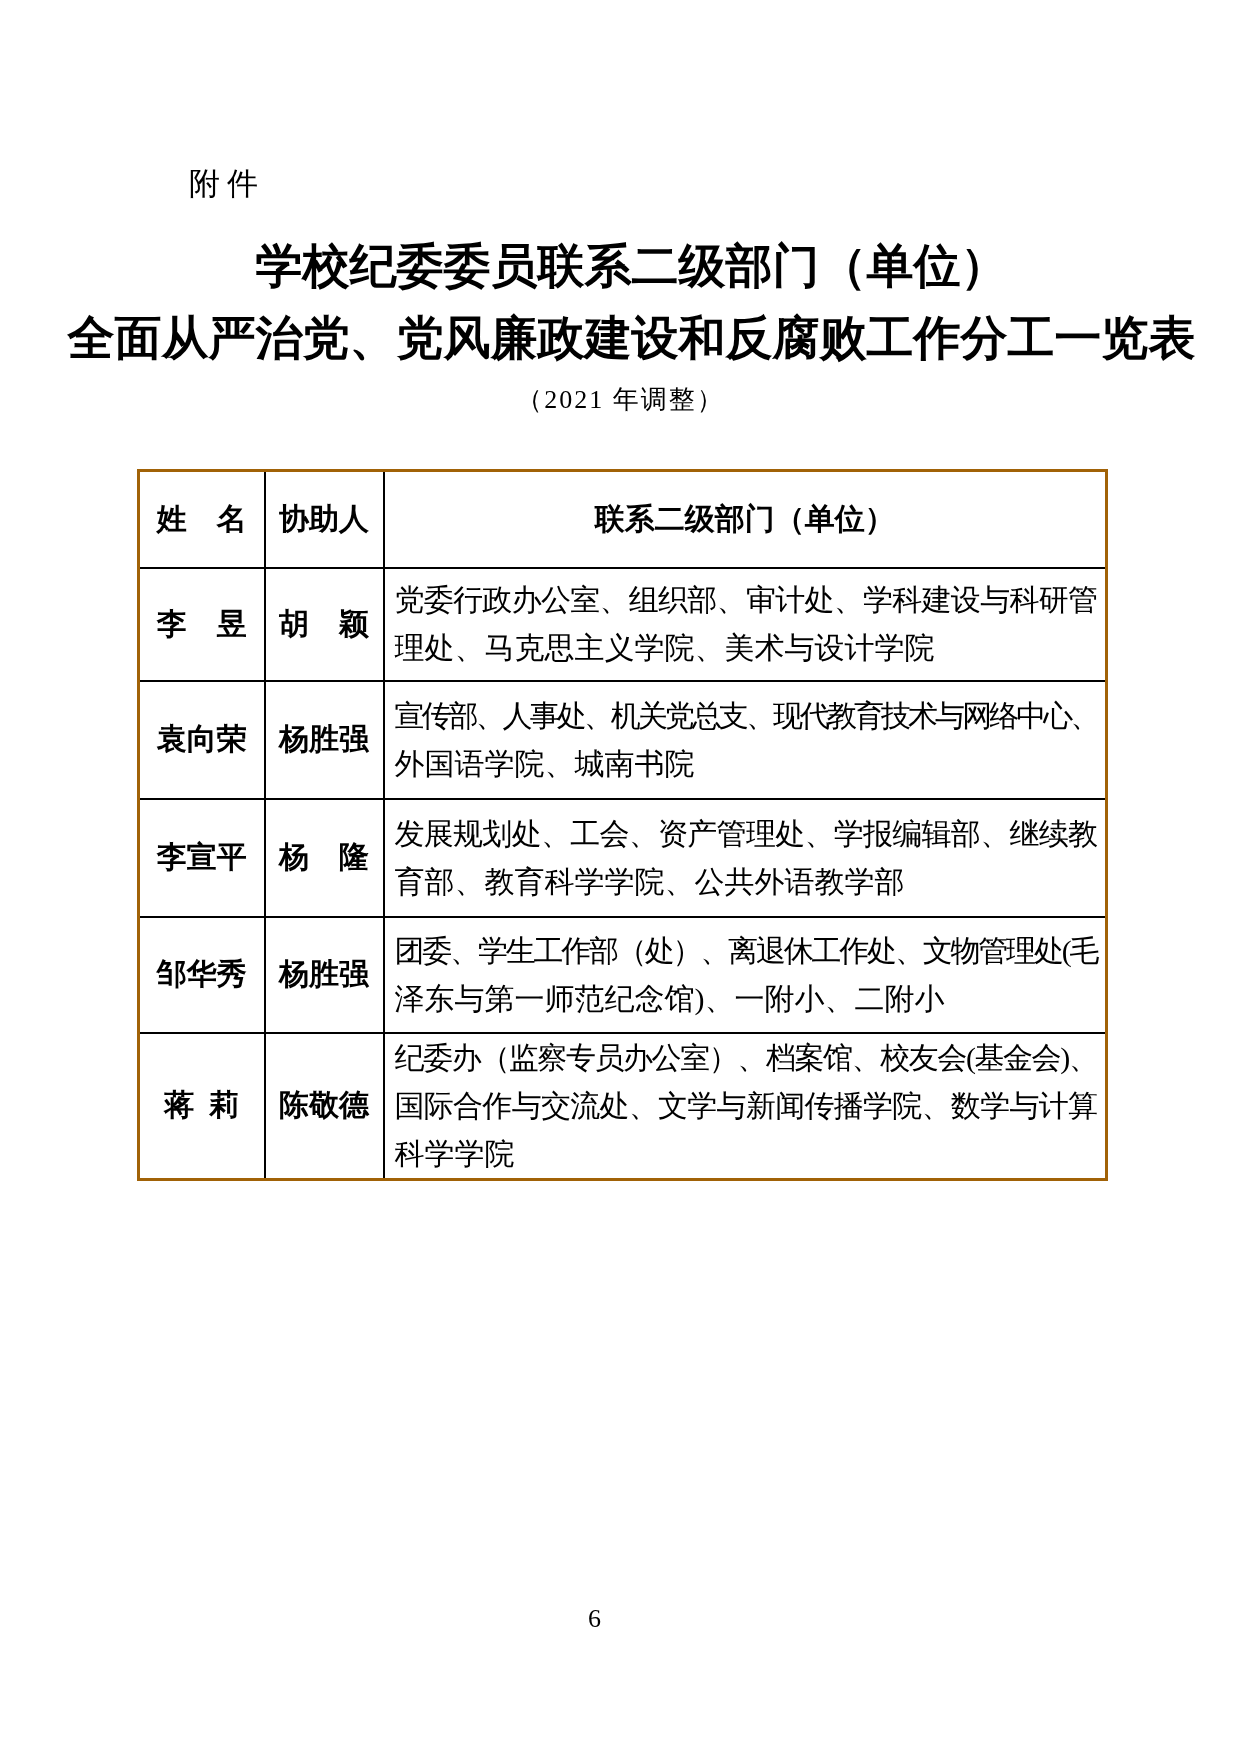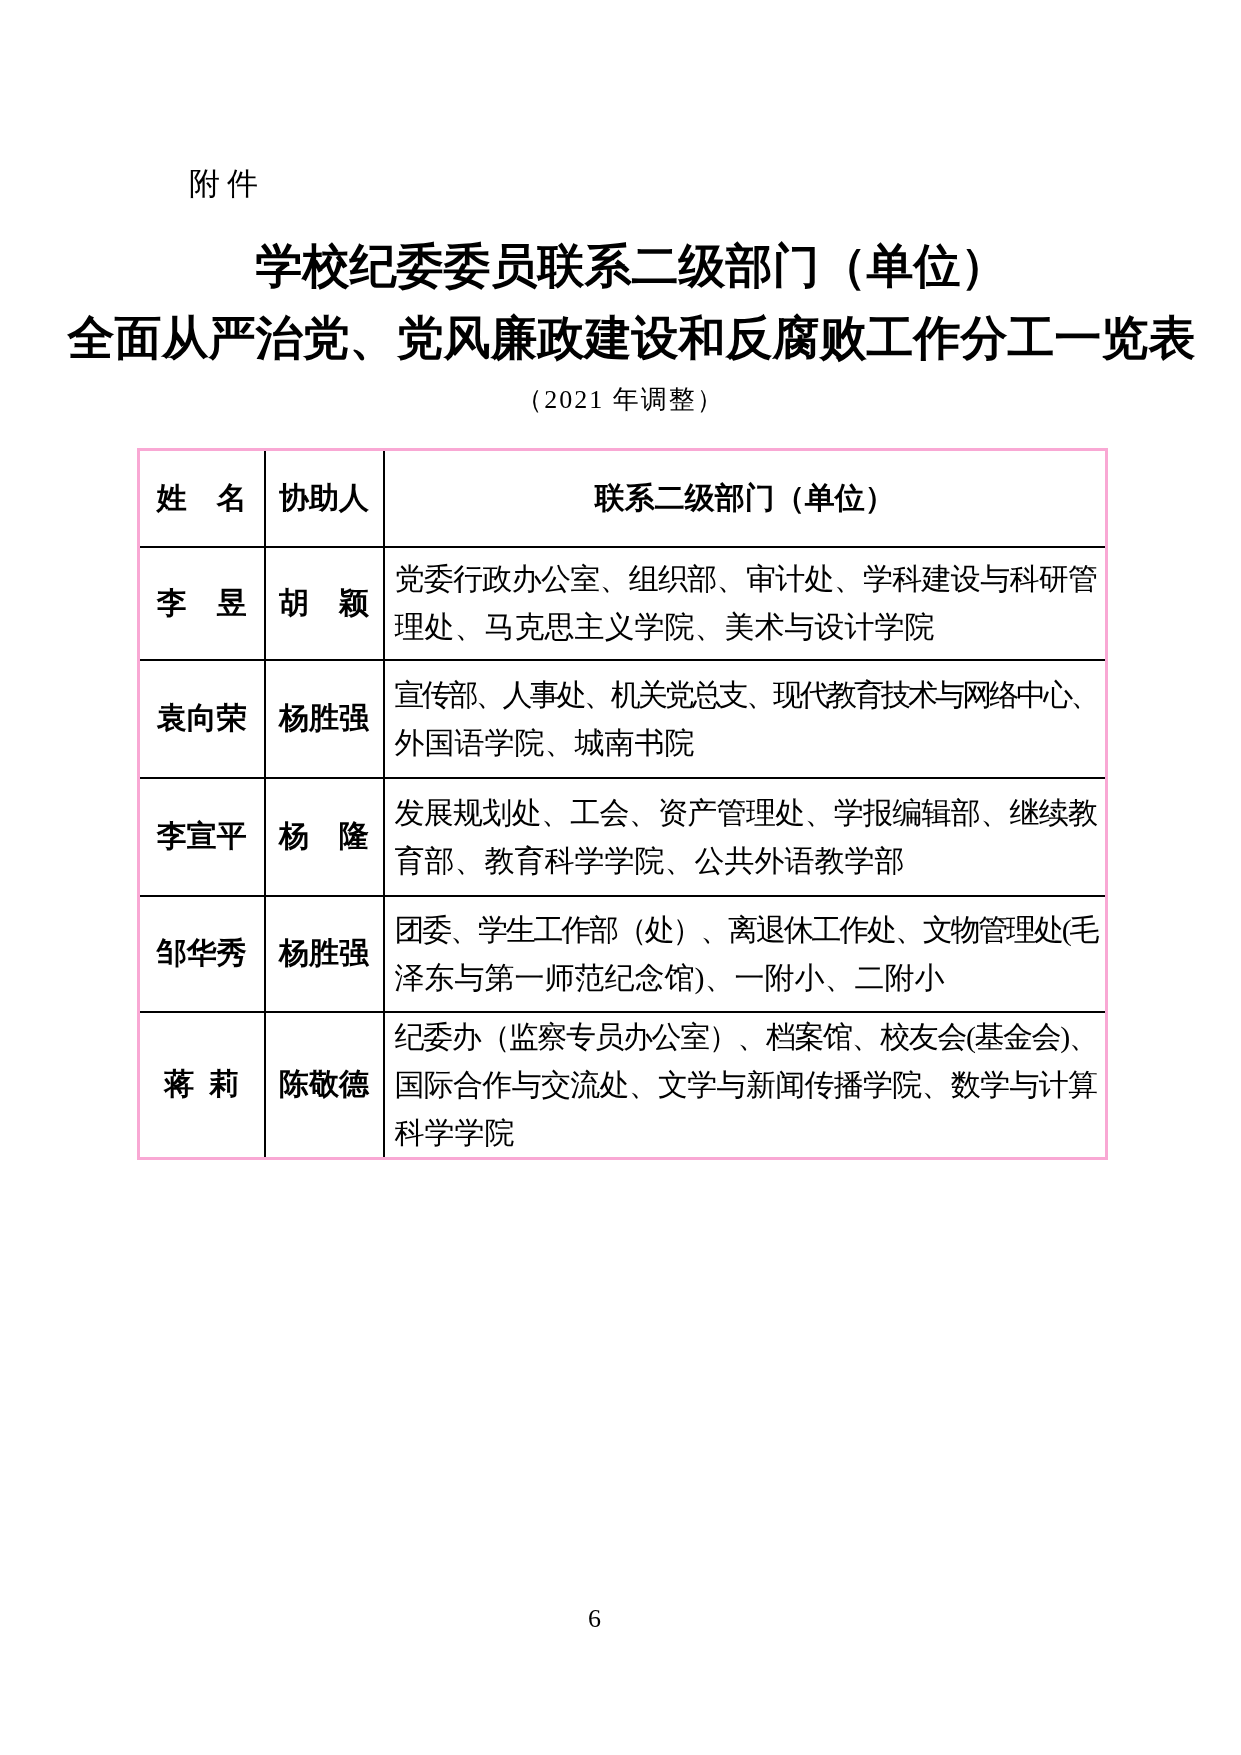--- a/index.html
+++ b/index.html
@@ -42,25 +42,25 @@
     left: 0;
     top: 382px;
     width: 1241px;
     text-align: center;
     font-size: 26px;
     letter-spacing: 2px;
   }
   table.assign-table {
     position: absolute;
     left: 137px;
-    top: 448px;
+    top: 469px;
     width: 968px;
     border-collapse: collapse;
     table-layout: fixed;
-    border: 3px solid #f9a8d4;
+    border: 3px solid #a16207;
   }
   .assign-table th, .assign-table td {
     border: 2px solid #000;
     overflow: visible;
   }
   .assign-table thead tr { height: 97px; }
   .assign-table tbody tr:nth-child(1) { height: 113px; }
   .assign-table tbody tr:nth-child(2) { height: 118px; }
   .assign-table tbody tr:nth-child(3) { height: 118px; padding-left: 16px; }
   .assign-table tbody tr:nth-child(4) { height: 116px; }

